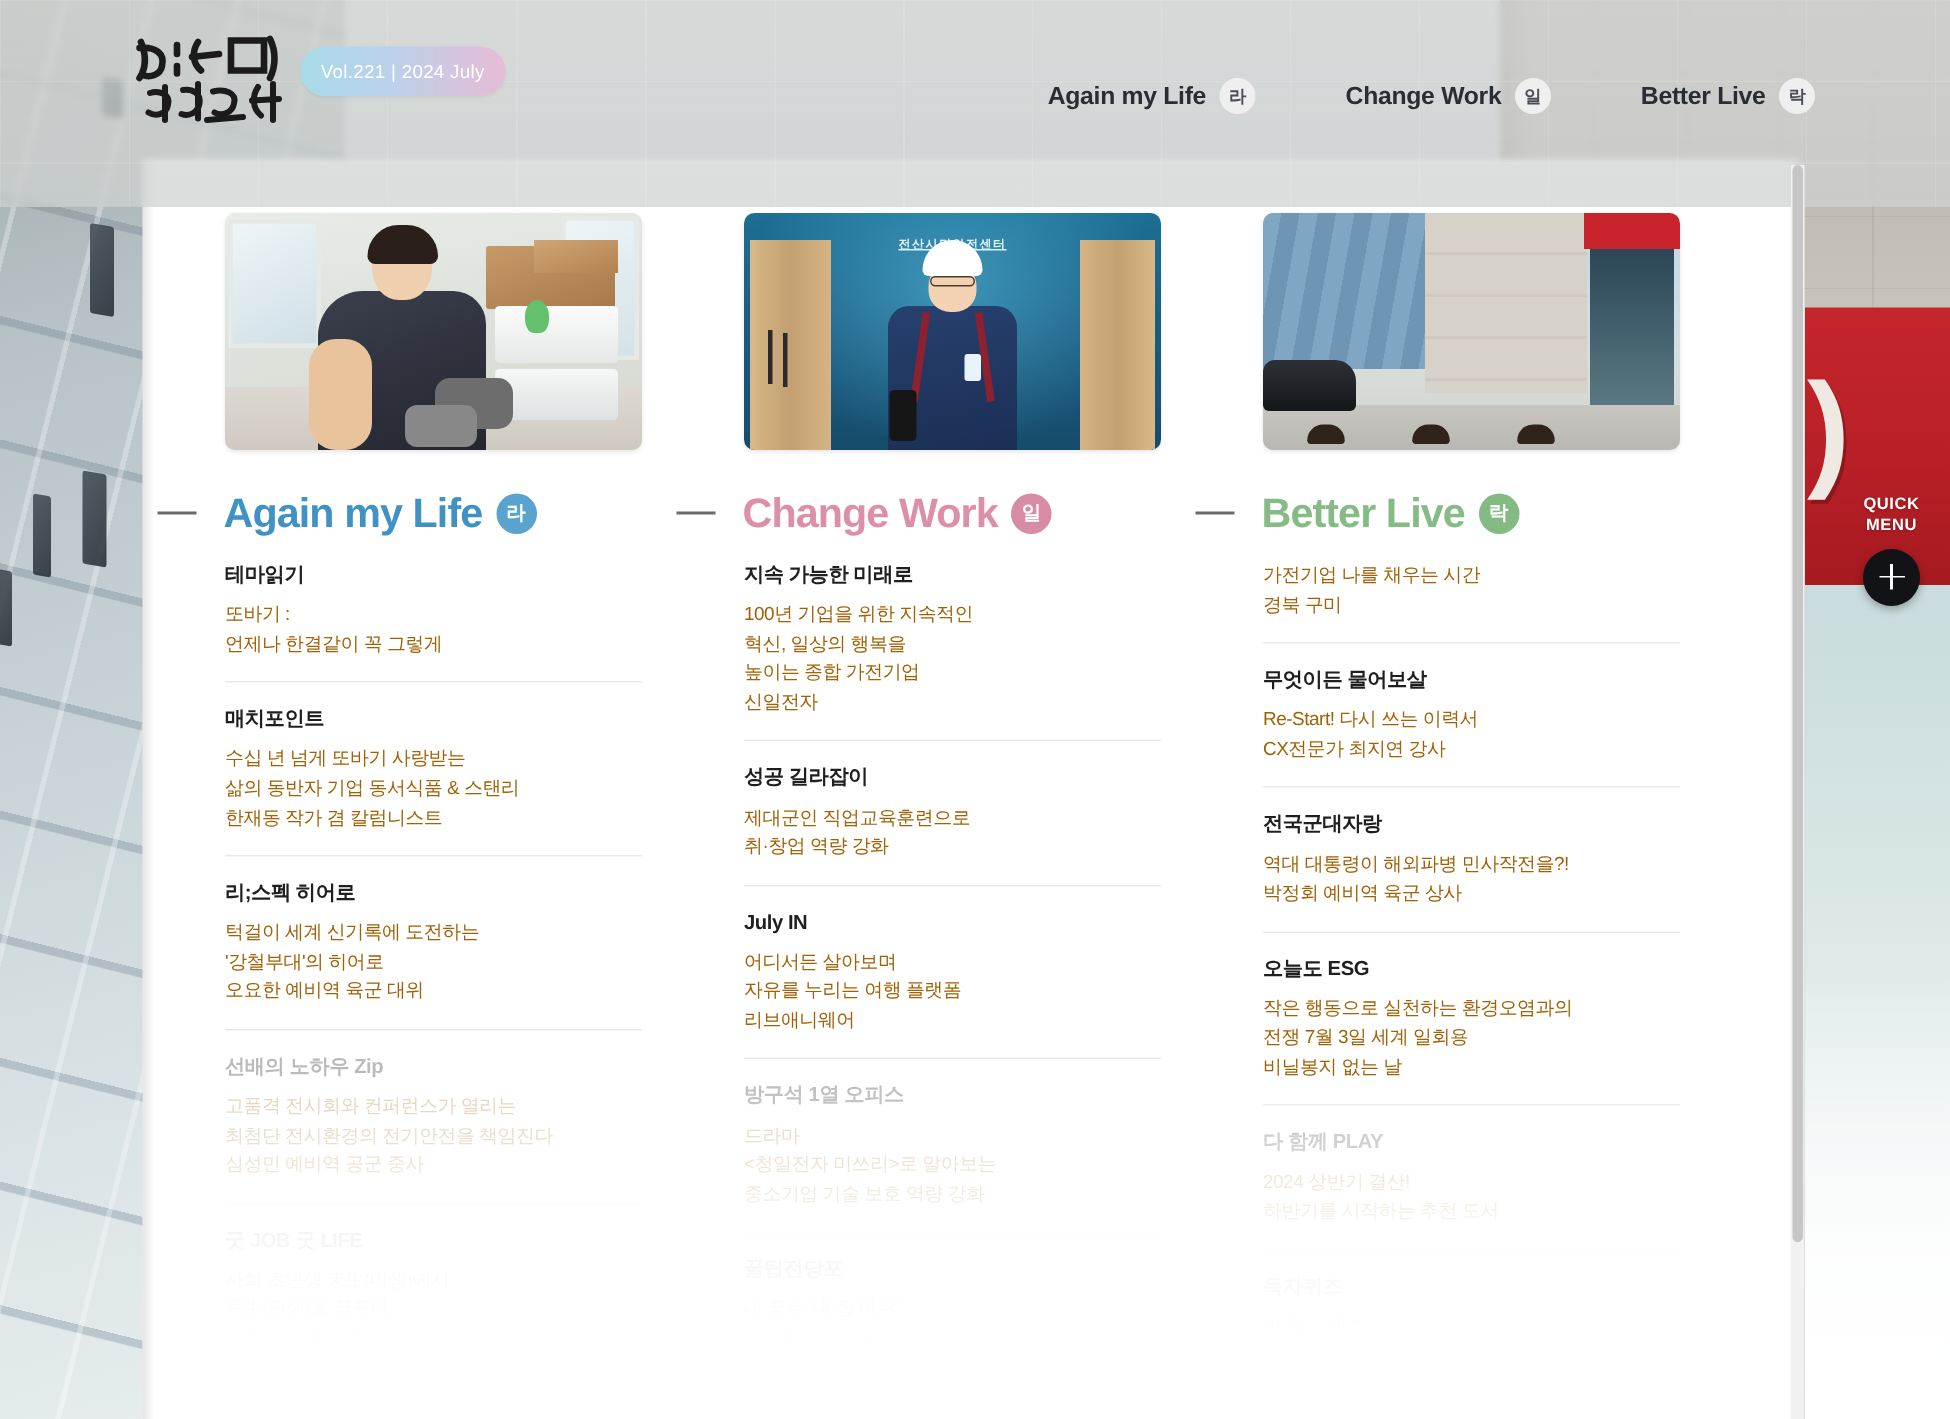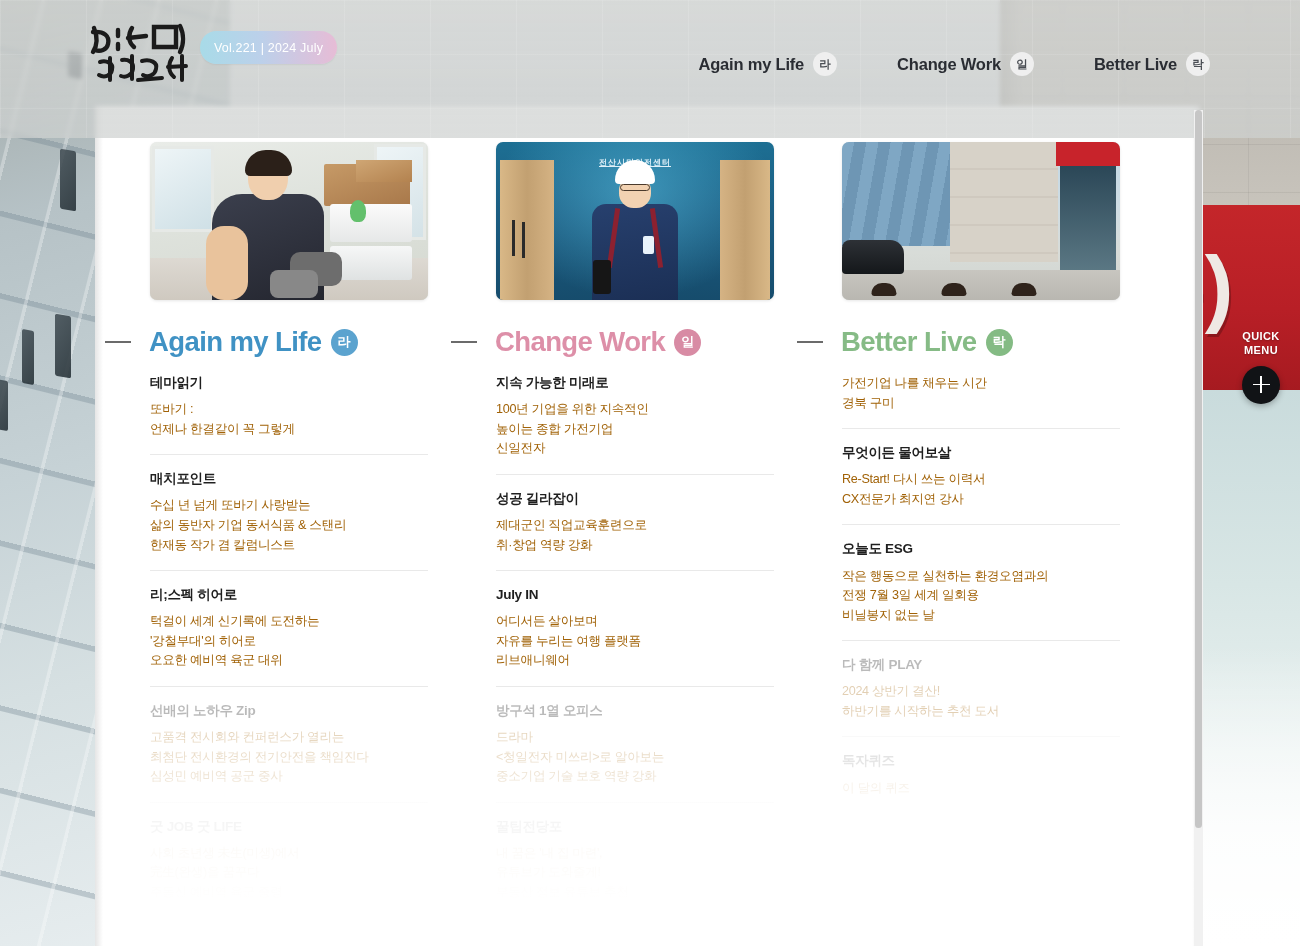--- a/index.html
+++ b/index.html
@@ -563,20 +563,21 @@
         <span class="sec-rule"></span>
         <span class="sec-title c-pink">Change Work</span>
         <span class="sec-badge b-pink">일</span>
       </div>
 
       <div class="art-list">
         <article class="art">
           <div class="art-title">지속 가능한 미래로</div>
           <div class="art-desc">
             <div>100년 기업을 위한 지속적인</div>
+            <div>혁신, 일상의 행복을</div>
             <div>높이는 종합 가전기업</div>
             <div>신일전자</div>
           </div>
         </article>
         <article class="art">
           <div class="art-title">성공 길라잡이</div>
           <div class="art-desc">
             <div>제대군인 직업교육훈련으로</div>
             <div>취·창업 역량 강화</div>
           </div>
@@ -637,20 +638,27 @@
           </div>
         </article>
         <article class="art">
           <div class="art-title">무엇이든 물어보살</div>
           <div class="art-desc">
             <div>Re-Start! 다시 쓰는 이력서</div>
             <div>CX전문가 최지연 강사</div>
           </div>
         </article>
         <article class="art">
+          <div class="art-title">전국군대자랑</div>
+          <div class="art-desc">
+            <div>역대 대통령이 해외파병 민사작전을?!</div>
+            <div>박정회 예비역 육군 상사</div>
+          </div>
+        </article>
+        <article class="art">
           <div class="art-title">오늘도 ESG</div>
           <div class="art-desc">
             <div>작은 행동으로 실천하는 환경오염과의</div>
             <div>전쟁 7월 3일 세계 일회용</div>
             <div>비닐봉지 없는 날</div>
           </div>
         </article>
         <article class="art fade-1">
           <div class="art-title">다 함께 PLAY</div>
           <div class="art-desc">

